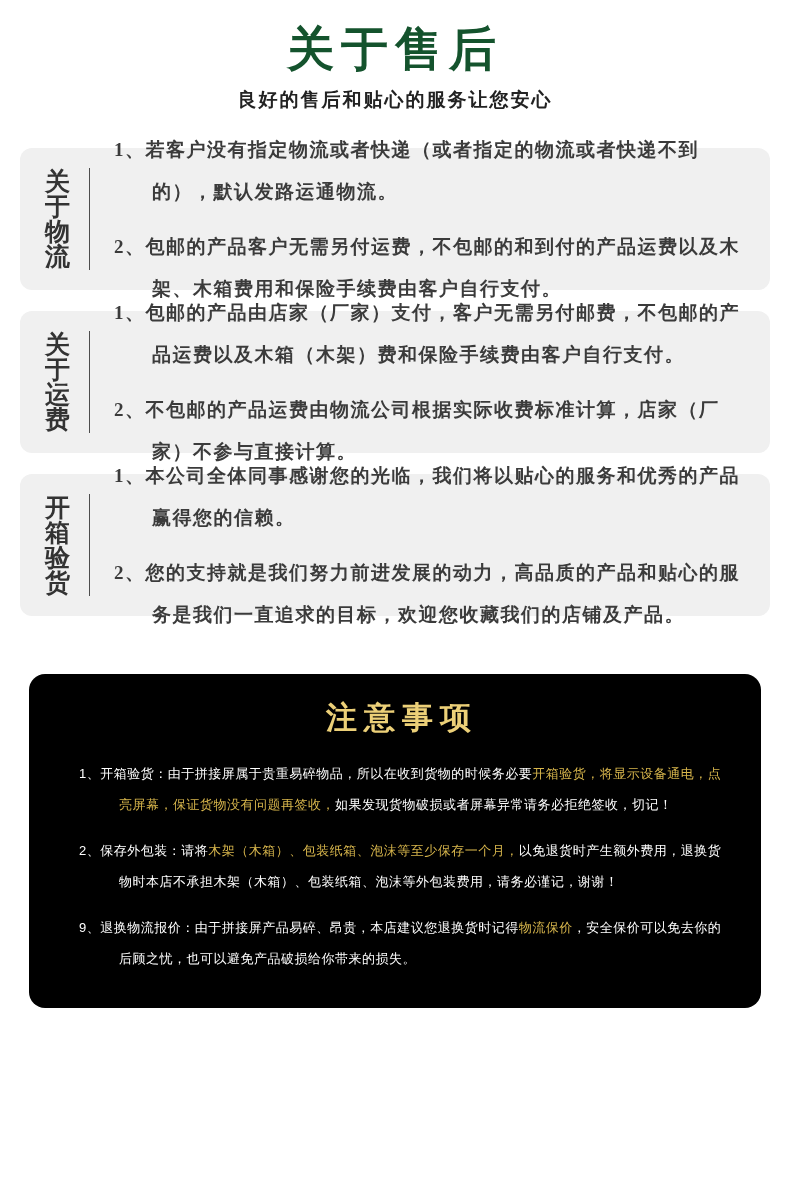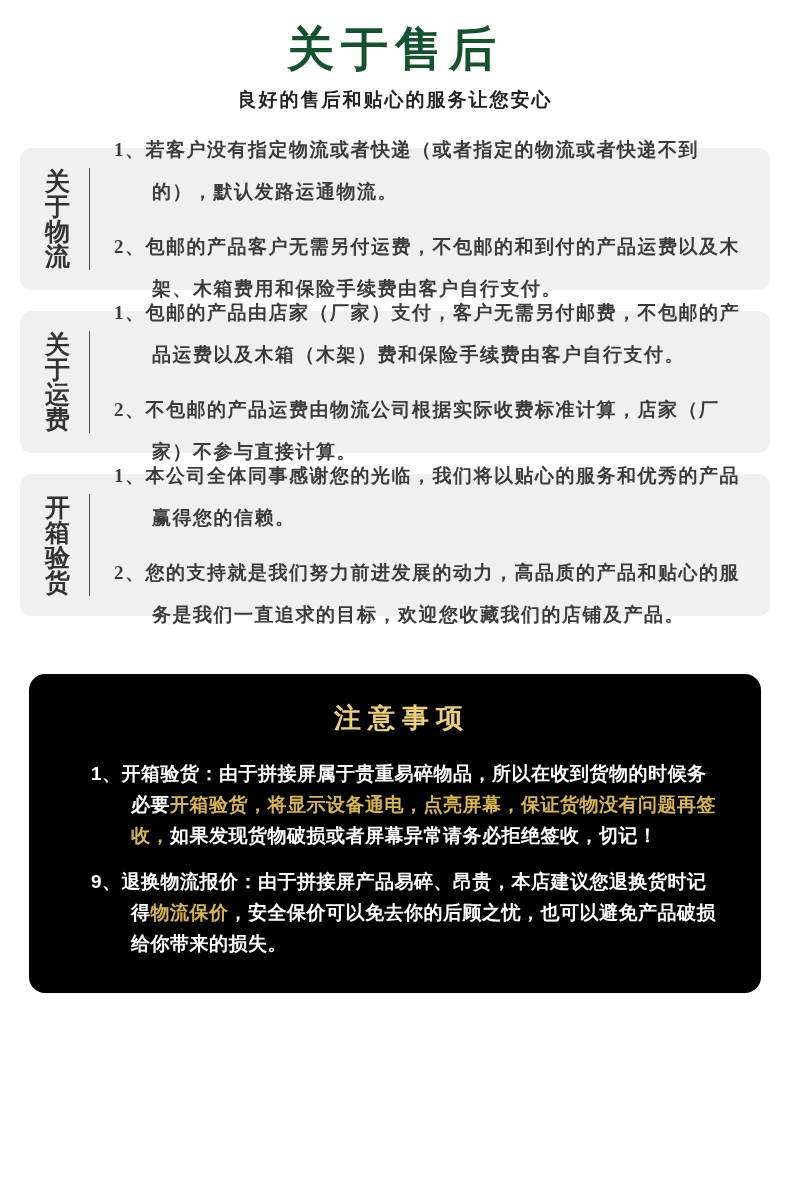--- a/index.html
+++ b/index.html
@@ -45,27 +45,27 @@
   }
   
   .notice{
     width:732px;margin:58px auto 0 auto;background:#000000;
     border-radius:16px;box-sizing:border-box;
     padding:24px 36px 34px 50px;
     font-family:"Liberation Sans","DejaVu Sans",sans-serif;
   }
   .notice-title{
     text-align:center;font-family:"Liberation Serif","DejaVu Serif",serif;
-    font-size:27px;font-weight:bold;color:#ecd078;
+    font-size:31px;font-weight:bold;color:#ecd078;
     letter-spacing:7px;line-height:40px;margin-bottom:20px;
   }
   .np{
-    font-size:19px;font-weight:bold;color:#ffffff;line-height:31px;
+    font-size:13px;font-weight:normal;color:#ffffff;line-height:31px;
     letter-spacing:0.5px;padding-left:40px;text-indent:-40px;
-    margin-bottom:15px;max-width:640px;margin-left:12px;
+    margin-bottom:15px;max-width:640px;
   }
   .np:last-child{margin-bottom:0;}
   .gold{color:#d8b64c;}
 </style>
 </head>
 <body>
 
 <div class="page">
 
   <div class="header">
@@ -100,17 +100,18 @@
           <div class="item">1、本公司全体同事感谢您的光临，我们将以贴心的服务和优秀的产品赢得您的信赖。</div>
           <div class="item">2、您的支持就是我们努力前进发展的动力，高品质的产品和贴心的服务是我们一直追求的目标，欢迎您收藏我们的店铺及产品。</div>
         </div>
     </div>
   </div>
 
   <div class="notice">
     <div class="notice-title">注意事项</div>
     <div>
         <div class="np"><span>1、开箱验货：由于拼接屏属于贵重易碎物品，所以在收到货物的时候务必要</span><span class="gold">开箱验货，将显示设备通电，点亮屏幕，保证货物没有问题再签收，</span><span>如果发现货物破损或者屏幕异常请务必拒绝签收，切记！</span></div>
+        <div class="np"><span>2、保存外包装：请将</span><span class="gold">木架（木箱）、包装纸箱、泡沫等至少保存一个月，</span><span>以免退货时产生额外费用，退换货物时本店不承担木架（木箱）、包装纸箱、泡沫等外包装费用，请务必谨记，谢谢！</span></div>
         <div class="np"><span>9、退换物流报价：由于拼接屏产品易碎、昂贵，本店建议您退换货时记得</span><span class="gold">物流保价</span><span>，安全保价可以免去你的后顾之忧，也可以避免产品破损给你带来的损失。</span></div>
       </div>
   </div>
 
 </div>
 
 </body></html>

